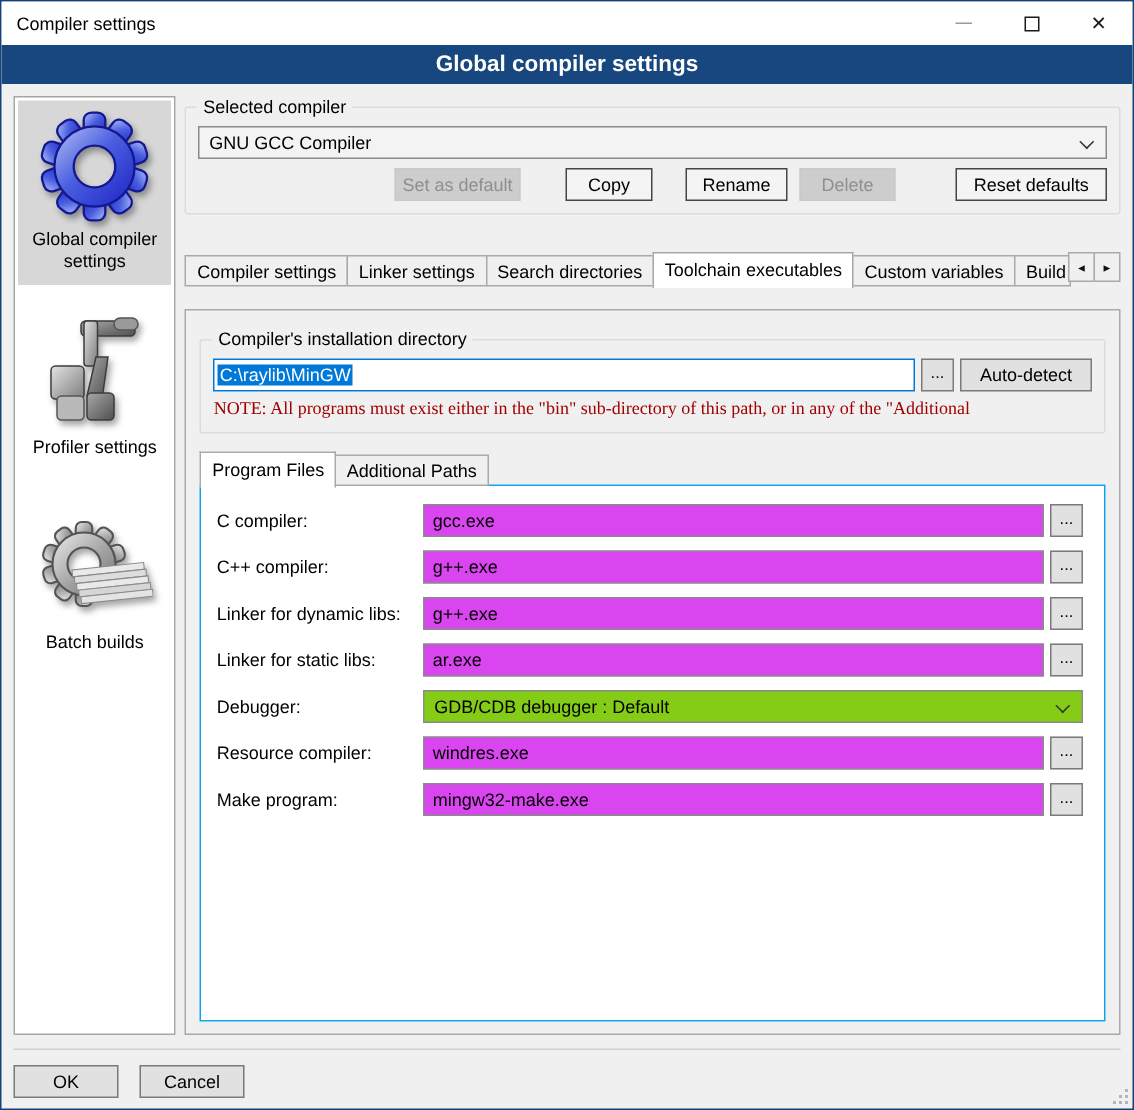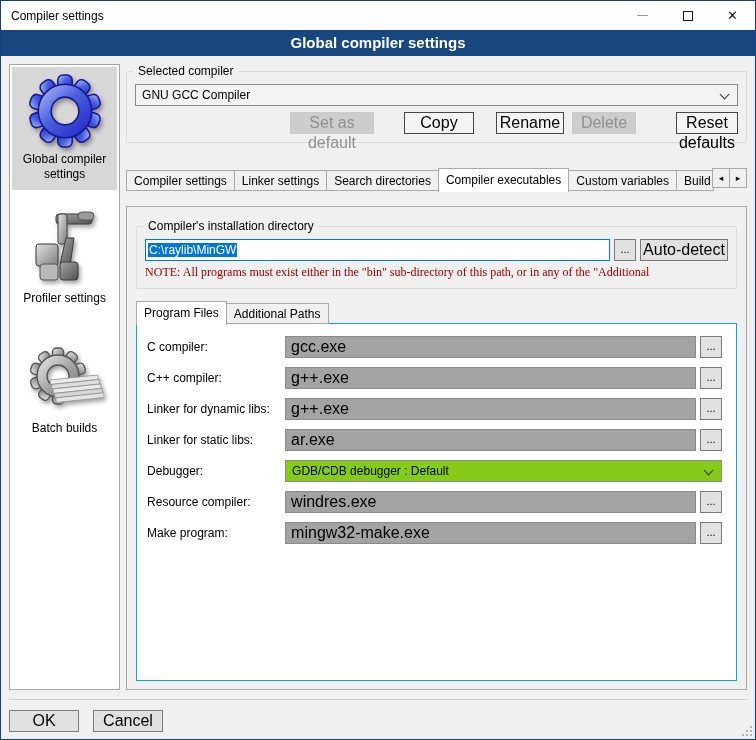--- a/index.html
+++ b/index.html
@@ -47,21 +47,21 @@
   
   .combobox { height:22px; border:1px solid #8a8a8a; background:#f3f3f3; display:flex;
               align-items:center; padding:0 24px 0 6px; position:relative; }
   .combobox.grey { background:#84cc16; }
   .chev { position:absolute; right:9px; top:6px; width:7px; height:7px;
           border-right:1.5px solid #333; border-bottom:1.5px solid #333;
           transform:rotate(45deg); }
 
   
   .btn { height:22px; border:1px solid #454545; background:#f4f4f4; text-align:center;
-         line-height:20px; font-size:16px; }
+         line-height:20px; font-size:12px; }
   .btn.disabled { border-color:#c9c9c9; background:#cdcdcd; color:#8f8f8f; }
   .btn.soft { border-color:#7a7a7a; background:#e1e1e1; }
   .btnrow { display:flex; margin-top:6px; justify-content:flex-end; }
 
   
   .tabs { display:flex; align-items:flex-end; margin-top:9px; position:relative; z-index:2; }
   .tab { height:21px; padding:0 7px; line-height:20px; background:#f0f0f0;
          border:1px solid #a9a9a9; margin-right:-1px; white-space:nowrap; }
   .tab.active { height:24px; line-height:23px; background:#fff; border-bottom:none;
                 margin-bottom:-1px; position:relative; z-index:3; }
@@ -86,22 +86,22 @@
 
   
   .subtabs { display:flex; align-items:flex-end; margin-top:12px; position:relative; z-index:2; }
   .subpage { flex:1; background:#fff; border:1px solid #0ea5e9; margin-top:-1px;
              padding:12px 14px 10px 10px; position:relative; z-index:1; }
   .subtabs .tab.active { background:#fff; }
 
   
   .frow { display:flex; align-items:center; margin-bottom:9px; }
   .flabel { width:138px; flex:none; }
-  .finput { flex:1; height:22px; border:1px solid #8a8a8a; background:#a3a3a3; padding:0 5px;
-            font-family:"Liberation Sans", sans-serif; font-size:16px; color:#000; min-width:0; }
+  .finput { flex:1; height:22px; border:1px solid #8a8a8a; background:#d946ef; padding:0 5px;
+            font-family:"Liberation Sans", sans-serif; font-size:12px; color:#000; min-width:0; }
   .frow .mini-btn { margin-left:4px; flex:none; }
   .fcombo { flex:1; }
 
   
   .footer { margin:9px 8px 0; border-top:1px solid #cfcfcf; padding:10px 7px 0 0;
             display:flex; justify-content:flex-start; gap:14px; }
   .footer .btn { width:70px; }
   .grip { position:absolute; right:3px; bottom:3px; width:2px; height:2px; background:#b5b5b5;
           box-shadow:-4px 0 #b5b5b5, 0 -4px #b5b5b5, -8px 0 #b5b5b5, 0 -8px #b5b5b5,
                      -4px -4px #b5b5b5; }
@@ -237,32 +237,32 @@
     <div class="main">
 
       <div class="groupbox">
         <span class="legend">Selected compiler</span>
         <div class="combobox">
           <span>GNU GCC Compiler</span>
           <span class="chev"></span>
         </div>
         <div class="btnrow">
           <div class="btn disabled" style="width:84px; margin-right:30px;">Set as default</div>
-          <div class="btn" style="width:70px; margin-right:22px;">Copy</div>
+          <div class="btn" style="width:58px; margin-right:22px;">Copy</div>
           <div class="btn" style="width:68px; margin-right:8px;">Rename</div>
           <div class="btn disabled" style="width:64px; margin-right:40px;">Delete</div>
-          <div class="btn" style="width:62px;">Reset defaults</div>
+          <div class="btn" style="width:101px;">Reset defaults</div>
         </div>
       </div>
 
       <div class="tabs">
         <div class="tab">Compiler settings</div>
         <div class="tab">Linker settings</div>
         <div class="tab">Search directories</div>
-        <div class="tab active">Compiler executables</div>
+        <div class="tab active">Toolchain executables</div>
         <div class="tab">Custom variables</div>
         <div class="tab clip">Build</div>
         <div class="tabscroll">
           <div class="arrowbtn">◂</div>
           <div class="arrowbtn">▸</div>
         </div>
       </div>
 
       <div class="tabpage">
 

